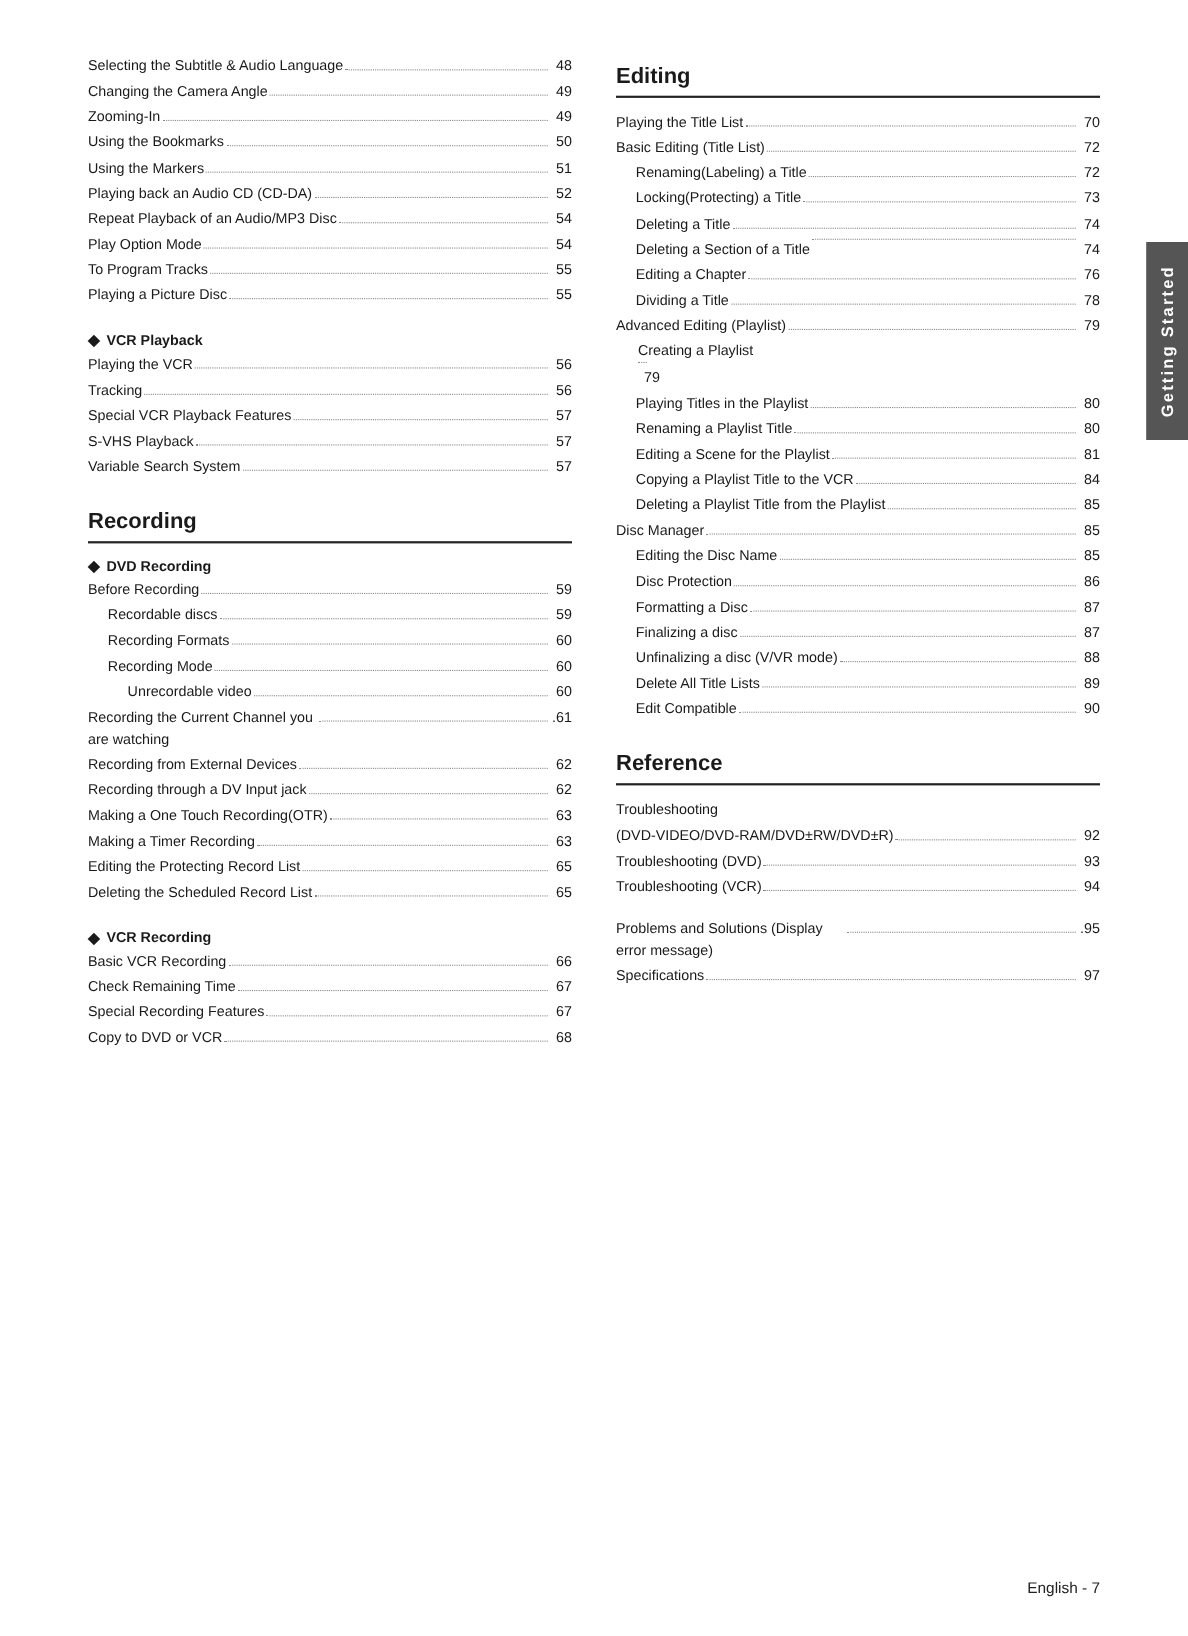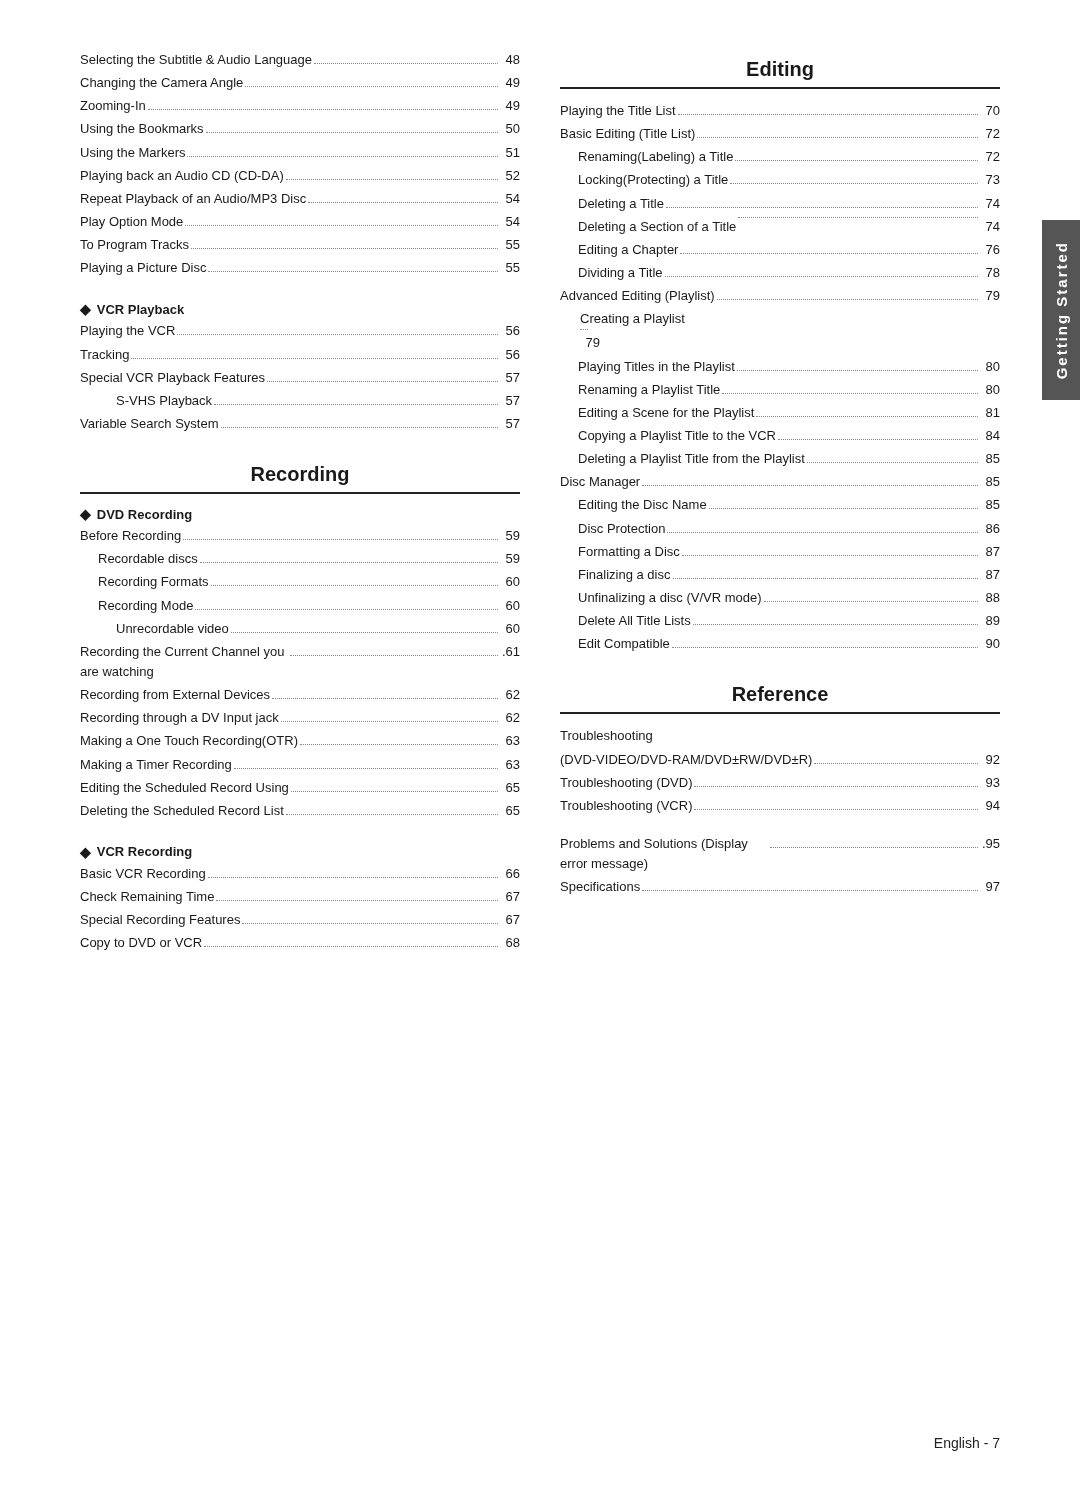--- a/index.html
+++ b/index.html
@@ -54,21 +54,20 @@
       flex: 1;
       min-width: 0;
     }
     
     .section-header {
       font-size: 20px;
       font-weight: bold;
       color: #1a1a1a;
       margin-top: 8px;
       margin-bottom: 6px;
-      text-align: center;
     }
     .section-divider {
       border: none;
       border-top: 2px solid #222;
       margin-bottom: 12px;
     }
     .subsection-header {
       display: flex;
       align-items: center;
       font-weight: bold;
@@ -172,21 +171,21 @@
           <div style="display: flex; justify-content: space-between; align-items: baseline; margin-bottom: 3px; line-height: 1.55; padding-left: 0px;">
             <span style="white-space: nowrap; flex-shrink: 0;">Tracking</span>
             <span style="flex: 1 1 0%; border-bottom: 1px dotted rgb(136, 136, 136); margin: 0px 2px 3px; min-width: 8px;"></span>
             <span style="white-space: nowrap; text-align: right; min-width: 20px; flex-shrink: 0;">56</span>
           </div>
           <div style="display: flex; justify-content: space-between; align-items: baseline; margin-bottom: 3px; line-height: 1.55; padding-left: 0px;">
             <span style="white-space: nowrap; flex-shrink: 0;">Special VCR Playback Features</span>
             <span style="flex: 1 1 0%; border-bottom: 1px dotted rgb(136, 136, 136); margin: 0px 2px 3px; min-width: 8px;"></span>
             <span style="white-space: nowrap; text-align: right; min-width: 20px; flex-shrink: 0;">57</span>
           </div>
-          <div style="display: flex; justify-content: space-between; align-items: baseline; margin-bottom: 3px; line-height: 1.55; padding-left: 0px; margin-left: 36px;">
+          <div style="display: flex; justify-content: space-between; align-items: baseline; margin-bottom: 3px; line-height: 1.55; padding-left: 0px;">
             <span style="white-space: nowrap; flex-shrink: 0;">S-VHS Playback</span>
             <span style="flex: 1 1 0%; border-bottom: 1px dotted rgb(136, 136, 136); margin: 0px 2px 3px; min-width: 8px;"></span>
             <span style="white-space: nowrap; text-align: right; min-width: 20px; flex-shrink: 0;">57</span>
           </div>
           <div style="display: flex; justify-content: space-between; align-items: baseline; margin-bottom: 3px; line-height: 1.55; padding-left: 0px;">
             <span style="white-space: nowrap; flex-shrink: 0;">Variable Search System</span>
             <span style="flex: 1 1 0%; border-bottom: 1px dotted rgb(136, 136, 136); margin: 0px 2px 3px; min-width: 8px;"></span>
             <span style="white-space: nowrap; text-align: right; min-width: 20px; flex-shrink: 0;">57</span>
           </div>
         </div>
@@ -245,21 +244,21 @@
             <span style="white-space: nowrap; flex-shrink: 0;">Making a One Touch Recording(OTR)</span>
             <span style="flex: 1 1 0%; border-bottom: 1px dotted rgb(136, 136, 136); margin: 0px 2px 3px; min-width: 8px;"></span>
             <span style="white-space: nowrap; text-align: right; min-width: 20px; flex-shrink: 0;">63</span>
           </div>
           <div style="display: flex; justify-content: space-between; align-items: baseline; margin-bottom: 3px; line-height: 1.55; padding-left: 0px;">
             <span style="white-space: nowrap; flex-shrink: 0;">Making a Timer Recording</span>
             <span style="flex: 1 1 0%; border-bottom: 1px dotted rgb(136, 136, 136); margin: 0px 2px 3px; min-width: 8px;"></span>
             <span style="white-space: nowrap; text-align: right; min-width: 20px; flex-shrink: 0;">63</span>
           </div>
           <div style="display: flex; justify-content: space-between; align-items: baseline; margin-bottom: 3px; line-height: 1.55; padding-left: 0px;">
-            <span style="white-space: nowrap; flex-shrink: 0;">Editing the Scheduled Record Using</span>
+            <span style="white-space: nowrap; flex-shrink: 0;">Editing the Protecting Record List</span>
             <span style="flex: 1 1 0%; border-bottom: 1px dotted rgb(136, 136, 136); margin: 0px 2px 3px; min-width: 8px;"></span>
             <span style="white-space: nowrap; text-align: right; min-width: 20px; flex-shrink: 0;">65</span>
           </div>
           <div style="display: flex; justify-content: space-between; align-items: baseline; margin-bottom: 3px; line-height: 1.55; padding-left: 0px;">
             <span style="white-space: nowrap; flex-shrink: 0;">Deleting the Scheduled Record List</span>
             <span style="flex: 1 1 0%; border-bottom: 1px dotted rgb(136, 136, 136); margin: 0px 2px 3px; min-width: 8px;"></span>
             <span style="white-space: nowrap; text-align: right; min-width: 20px; flex-shrink: 0;">65</span>
           </div>
         </div>
 

